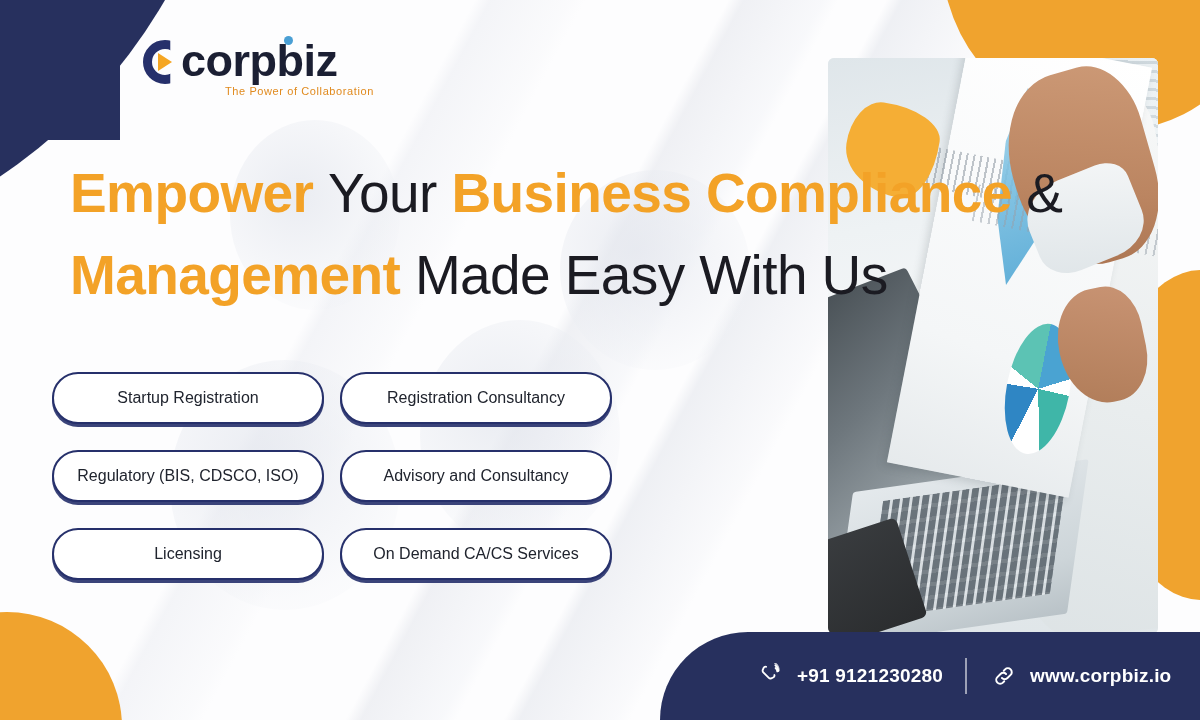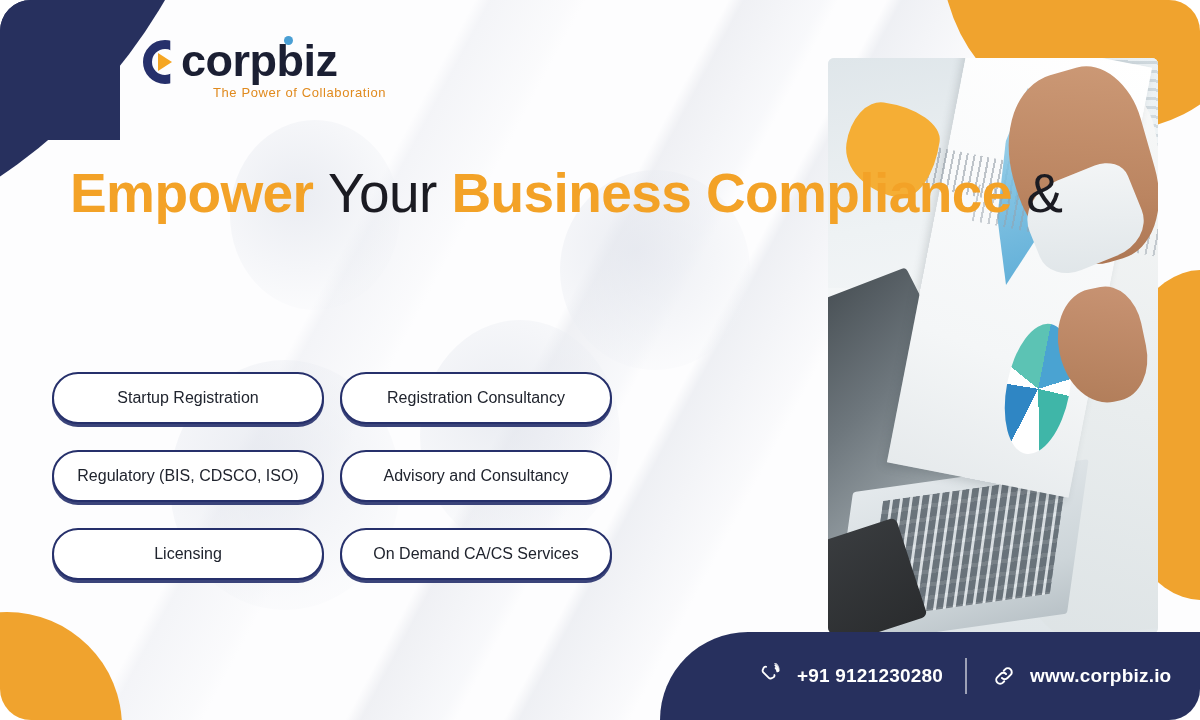--- a/index.html
+++ b/index.html
@@ -10,21 +10,20 @@
   body {
     font-family: "Liberation Sans", sans-serif;
   }
 
   #banner {
     position: relative;
     width: 1200px;
     height: 720px;
     overflow: hidden;
     background: #ffffff;
-    border-radius: 31px;
   }
 
   
   .bg-base {
     position: absolute;
     inset: 0;
     background:
       linear-gradient(118deg, rgba(0,0,0,0) 0%, rgba(0,0,0,0) 46%, rgba(228,230,236,0.55) 47%, rgba(238,240,245,0.35) 52%, rgba(0,0,0,0) 53%),
       linear-gradient(118deg, rgba(0,0,0,0) 0%, rgba(0,0,0,0) 56%, rgba(224,227,234,0.5) 57%, rgba(241,242,246,0.3) 63%, rgba(0,0,0,0) 64%),
       linear-gradient(118deg, rgba(0,0,0,0) 0%, rgba(0,0,0,0) 30%, rgba(232,234,240,0.45) 31%, rgba(244,245,248,0.3) 36%, rgba(0,0,0,0) 37%),
@@ -253,23 +252,23 @@
     position: absolute;
     left: 141px;
     top: 3px;
     width: 9px;
     height: 9px;
     border-radius: 50%;
     background: #4a9fd4;
   }
   .logo-tagline {
     position: absolute;
-    left: 70px;
+    left: 82px;
     top: 52px;
-    font-size: 13px;
+    font-size: 11px;
     color: #e08a1e;
     letter-spacing: 0.6px;
     white-space: nowrap;
   }
 
   
   .headline {
     position: absolute;
     left: 70px;
     top: 152px;
@@ -402,20 +401,24 @@
     <div class="logo-tagline">The Power of Collaboration</div>
   </div>
 
   <div class="headline">
     <div class="headline-line">
       <span class="hl-accent">Empower</span>
       <span class="hl-plain">Your</span>
       <span class="hl-accent">Business Compliance</span>
       <span class="hl-plain">&amp;</span>
     </div>
+    <div class="headline-line">
+      <span class="hl-accent">Management</span>
+      <span class="hl-plain">Made Easy With Us</span>
+    </div>
   </div>
 
   <div class="pill-grid">
     <div class="pill">Startup Registration</div>
     <div class="pill">Registration Consultancy</div>
     <div class="pill">Regulatory (BIS, CDSCO, ISO)</div>
     <div class="pill">Advisory and Consultancy</div>
     <div class="pill">Licensing</div>
     <div class="pill">On Demand CA/CS Services</div>
   </div>

